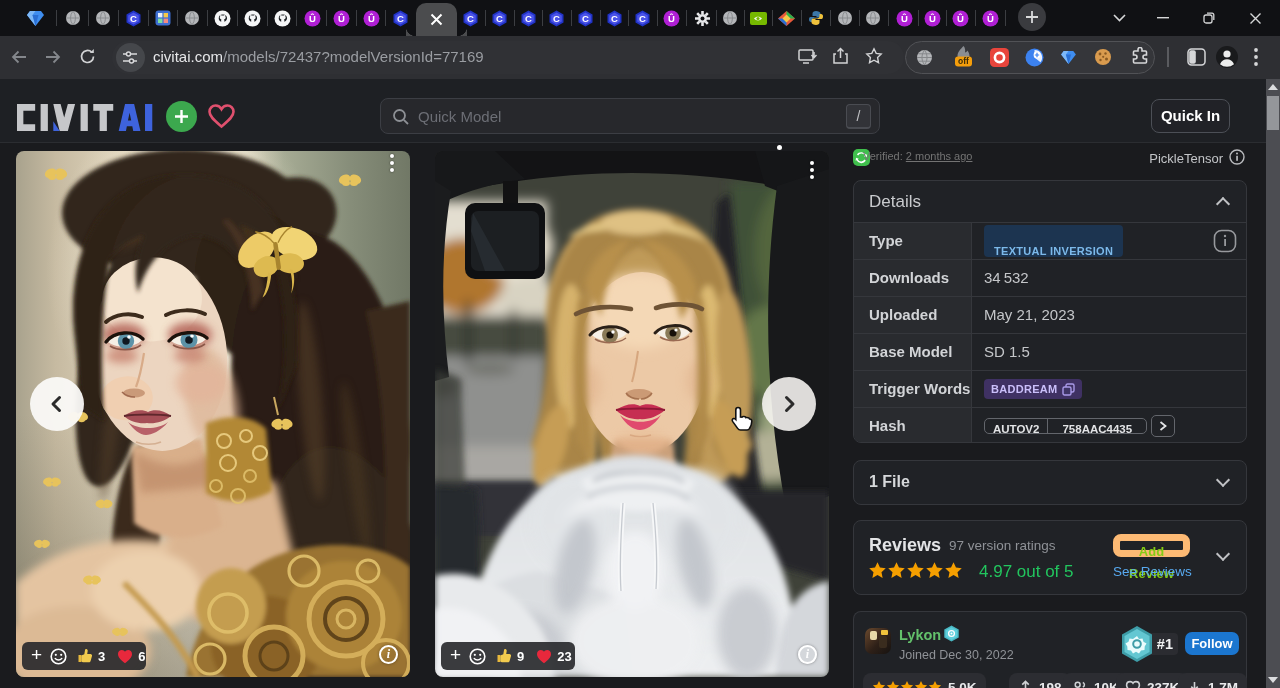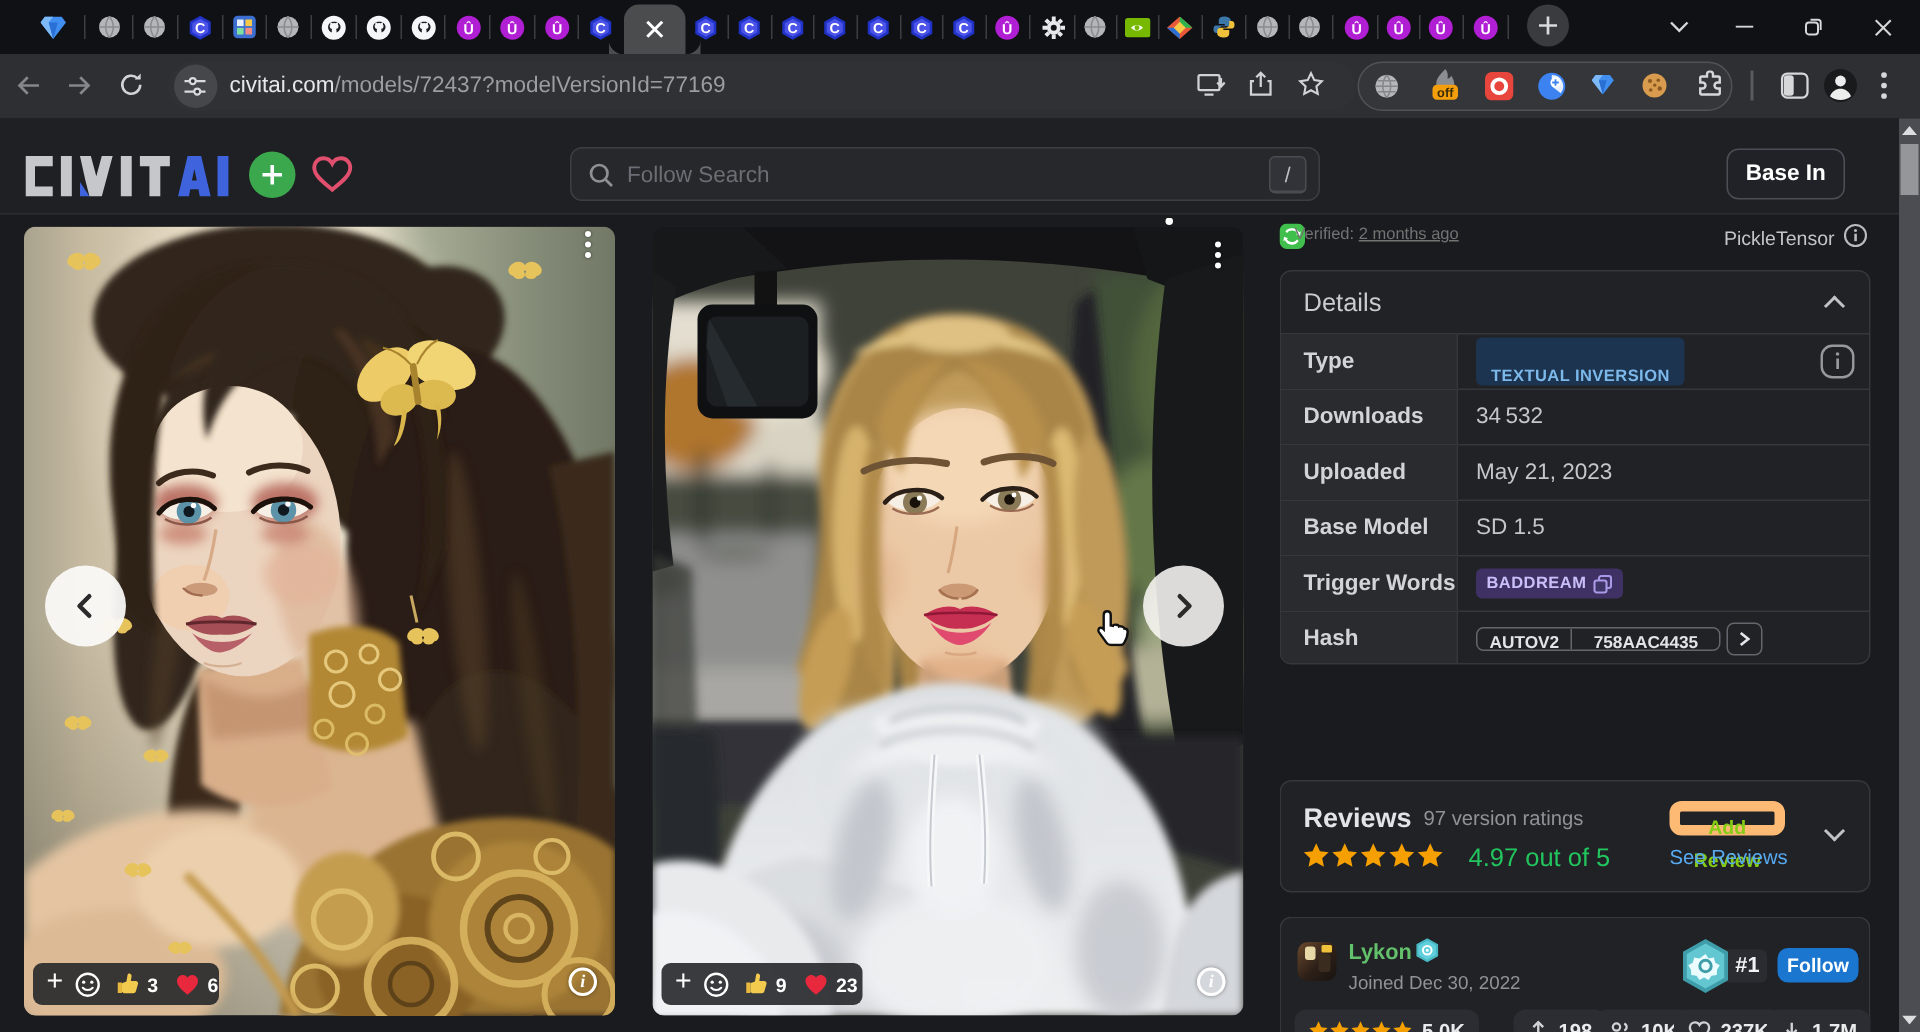--- a/index.html
+++ b/index.html
@@ -432,24 +432,24 @@
       </svg>
     </div>
 <svg width="29" height="27" viewBox="0 0 29 27" style="position:absolute;left:207px;top:24px">
       <path d="M14.5 23.5C8 18 2.5 13.8 2.5 8.8 2.5 5 5.4 2.5 8.6 2.5c2.3 0 4.6 1.2 5.9 3.6 1.3-2.4 3.6-3.6 5.9-3.6 3.2 0 6.1 2.5 6.1 6.3 0 5-5.5 9.2-12 14.7z" fill="none" stroke="#e0506e" stroke-width="2.6"></path>
     </svg>
 <div id="search">
 <svg width="18" height="18" viewBox="0 0 18 18" style="position:absolute;left:11px;top:9px">
         <circle cx="7.5" cy="7.5" r="5.5" fill="none" stroke="#8d9095" stroke-width="1.8"></circle>
         <path d="M11.8 11.8L16 16" stroke="#8d9095" stroke-width="1.8"></path>
       </svg>
-<div class="ph">Follow Search</div>
+<div class="ph">Quick Model</div>
 <div class="kbd">/</div>
 </div>
-<div id="signin">Base In</div>
+<div id="signin">Quick In</div>
 </div>
 <div id="pgscroll">
 <svg width="10" height="6" viewBox="0 0 10 6" style="position:absolute;left:2px;top:5px">
       <polygon points="5,0 10,6 0,6" fill="#dcdddf"></polygon>
     </svg>
 <div class="thumb"></div>
 <svg width="10" height="6" viewBox="0 0 10 6" style="position:absolute;left:2px;bottom:5px">
       <polygon points="0,0 10,0 5,6" fill="#dcdddf"></polygon>
     </svg>
 </div>
@@ -938,20 +938,24 @@
 <span style="padding:0 14px;line-height:21px">758AAC4435</span>
           </span>
 <span style="display:inline-flex;margin-left:4px;width:24px;height:22px;border:1px solid #63666c;border-radius:5px;align-items:center;justify-content:center">
             <svg width="8" height="10" viewBox="0 0 8 10">
               <path d="M1.5 1l5 4-5 4" stroke="#e3e4e6" stroke-width="1.8" fill="none"></path>
             </svg>
           </span>
         </div>
       </div>
 </div>
+<div class="card" style="top:316px;height:45px">
+<span style="position:absolute;left:15px;top:12px;font-size:16px;color:#d6d8da;font-weight:bold">1 File</span>
+<div class="chev down" style="position:absolute;right:18px;top:14px;width:10px;height:10px"></div>
+</div>
 <div class="card" style="top:376px;height:75px">
 <span style="position:absolute;left:15px;top:14px;font-size:18px;font-weight:bold;color:#e3e4e6">Reviews</span>
 <span style="position:absolute;left:95px;top:17px;font-size:13.5px;color:#8f9297">97 version ratings</span>
 <div style="position:absolute;left:259px;top:13px;width:77px;height:23px;border:7px solid #fdba74;border-radius:8px;color:#84cc16;font-size:13px;font-weight:bold;text-align:center;line-height:22px">Add Review</div>
 <div class="chev down" style="position:absolute;right:18px;top:28px;width:10px;height:10px"></div>
 <div style="position:absolute;left:14px;top:40px;display:flex;gap:0px">
         <svg width="19" height="19" viewBox="0 0 20 20">
           <path d="M10 1.3l2.6 5.6 6.1.7-4.5 4.2 1.2 6-5.4-3-5.4 3 1.2-6L1.3 7.6l6.1-.7z" fill="#f59f00"></path>
         </svg>
         <svg width="19" height="19" viewBox="0 0 20 20">

